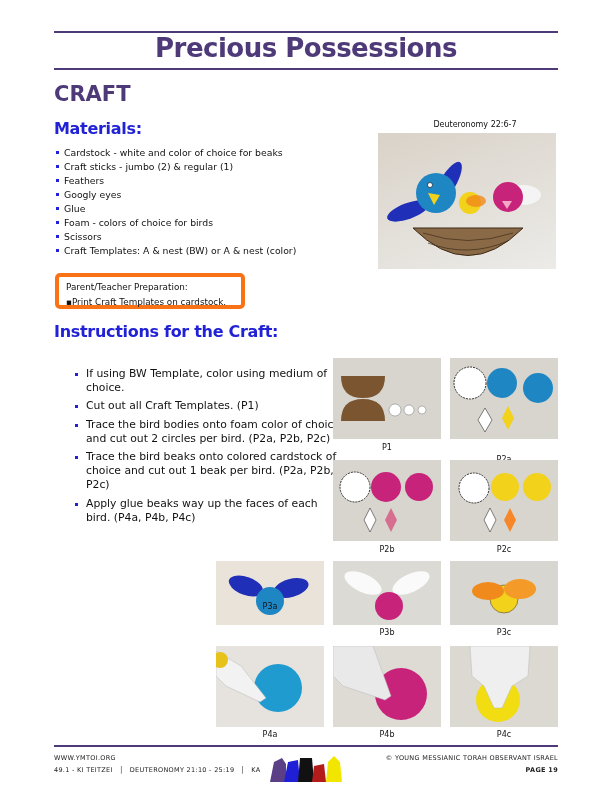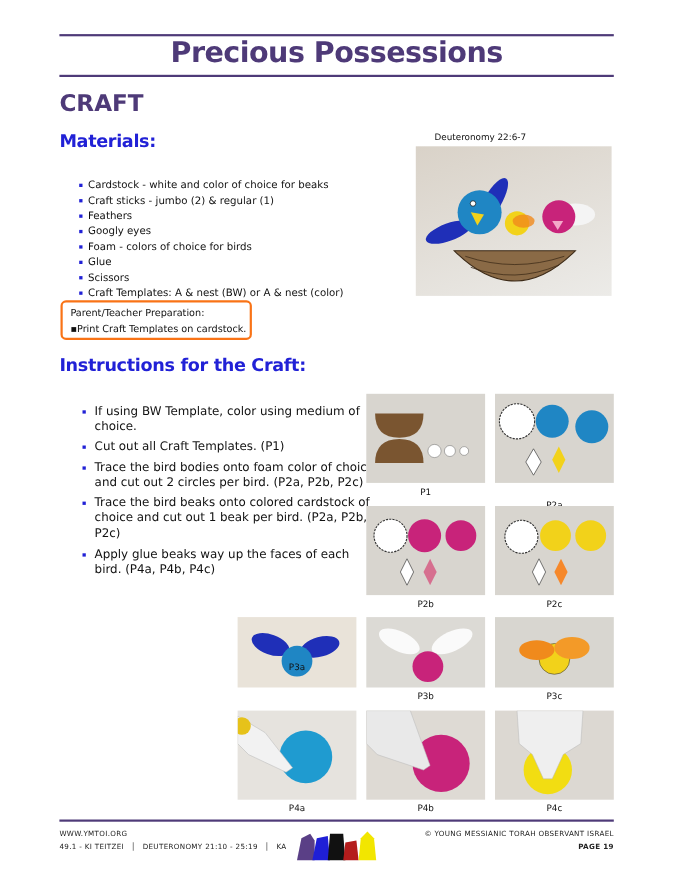--- a/index.html
+++ b/index.html
@@ -1,51 +1,51 @@
 <!DOCTYPE html>
 <html><head>
 <meta charset="utf-8">
 <style>
   html,body{margin:0;padding:0;background:#fff;}
   body{width:612px;height:792px;position:relative;overflow:hidden;font-family:"DejaVu Sans",sans-serif;color:#111;}
   .rule{position:absolute;left:54px;width:504px;height:2px;background:#4e3a78;}
   .title{position:absolute;left:54px;width:504px;top:33px;text-align:center;font-family:"DejaVu Sans",sans-serif;font-weight:bold;font-size:26px;color:#4e3a78;letter-spacing:-0.5px;}
   .craft{position:absolute;left:54px;top:82px;font-size:21px;font-weight:bold;color:#4e3a78;}
   .h2{position:absolute;font-size:16px;font-weight:bold;color:#2121d6;letter-spacing:-0.3px;}
-  .mat-list{position:absolute;left:56px;top:146px;margin:16px;padding:0;list-style:none;font-size:9.3px;line-height:14px;}
+  .mat-list{position:absolute;left:56px;top:146px;margin:0;padding:0;list-style:none;font-size:9.3px;line-height:14px;}
   .mat-list li{position:relative;padding-left:8px;}
   .mat-list li::before{content:"";position:absolute;left:0;top:5px;width:3px;height:3px;background:#2121d6;}
-  .prep{position:absolute;left:55px;top:273px;width:174px;height:36px;border:2px solid #f97316;border-radius:5px;font-size:8.8px;padding:3px 0 0 7px;box-sizing:border-box;line-height:15px;}
+  .prep{position:absolute;left:55px;top:273px;width:190px;height:36px;border:4px solid #f97316;border-radius:5px;font-size:8.8px;padding:3px 0 0 7px;box-sizing:border-box;line-height:15px;}
   .instr-list{position:absolute;left:56px;top:350px;width:272px;margin:17px;padding:0;list-style:none;font-size:10.8px;line-height:14.2px;}
   .instr-list li{position:relative;padding-left:13px;margin-bottom:4px;}
   .instr-list li::before{content:"";position:absolute;left:2px;top:6px;width:3px;height:3px;background:#2121d6;}
   .feat-title{position:absolute;left:395px;top:96px;width:160px;text-align:center;font-size:16px;font-weight:bold;color:#2121d6;margin-top:40px;}
-  .feat-sub{position:absolute;left:395px;top:120px;width:160px;font-size:8px;}
+  .feat-sub{position:absolute;left:395px;top:120px;width:160px;text-align:center;font-size:8px;}
   .photo{position:absolute;overflow:hidden;background:#d8d5cf;}
   .cap{position:absolute;font-size:8px;text-align:center;}
   .footer-rule{position:absolute;left:54px;top:745px;width:504px;height:2px;background:#4e3a78;}
   .ft{position:absolute;font-size:6.5px;color:#222;letter-spacing:0.3px;}
 </style>
 </head>
 <body>
 
 <div class="rule" style="top:31px;"></div>
 <div class="title">Precious Possessions</div>
 <div class="rule" style="top:68px;"></div>
 
 <div class="craft">CRAFT</div>
 
 <div class="h2" style="left:54px;top:119px;">Materials:</div>
 <ul class="mat-list">
   <li>Cardstock - white and color of choice for beaks</li>
   <li>Craft sticks - jumbo (2) &amp; regular (1)</li>
   <li>Feathers</li>
   <li>Googly eyes</li>
+  <li>Glue</li>
   <li>Foam - colors of choice for birds</li>
-  <li>Glue</li>
   <li>Scissors</li>
   <li>Craft Templates: A &amp; nest (BW) or A &amp; nest (color)</li>
 </ul>
 
 <div class="prep">
   <div>Parent/Teacher Preparation:</div>
   <div>▪<span>Print Craft Templates on cardstock.</span></div>
 </div>
 
 <div class="feat-title">Birds and Nest</div>

